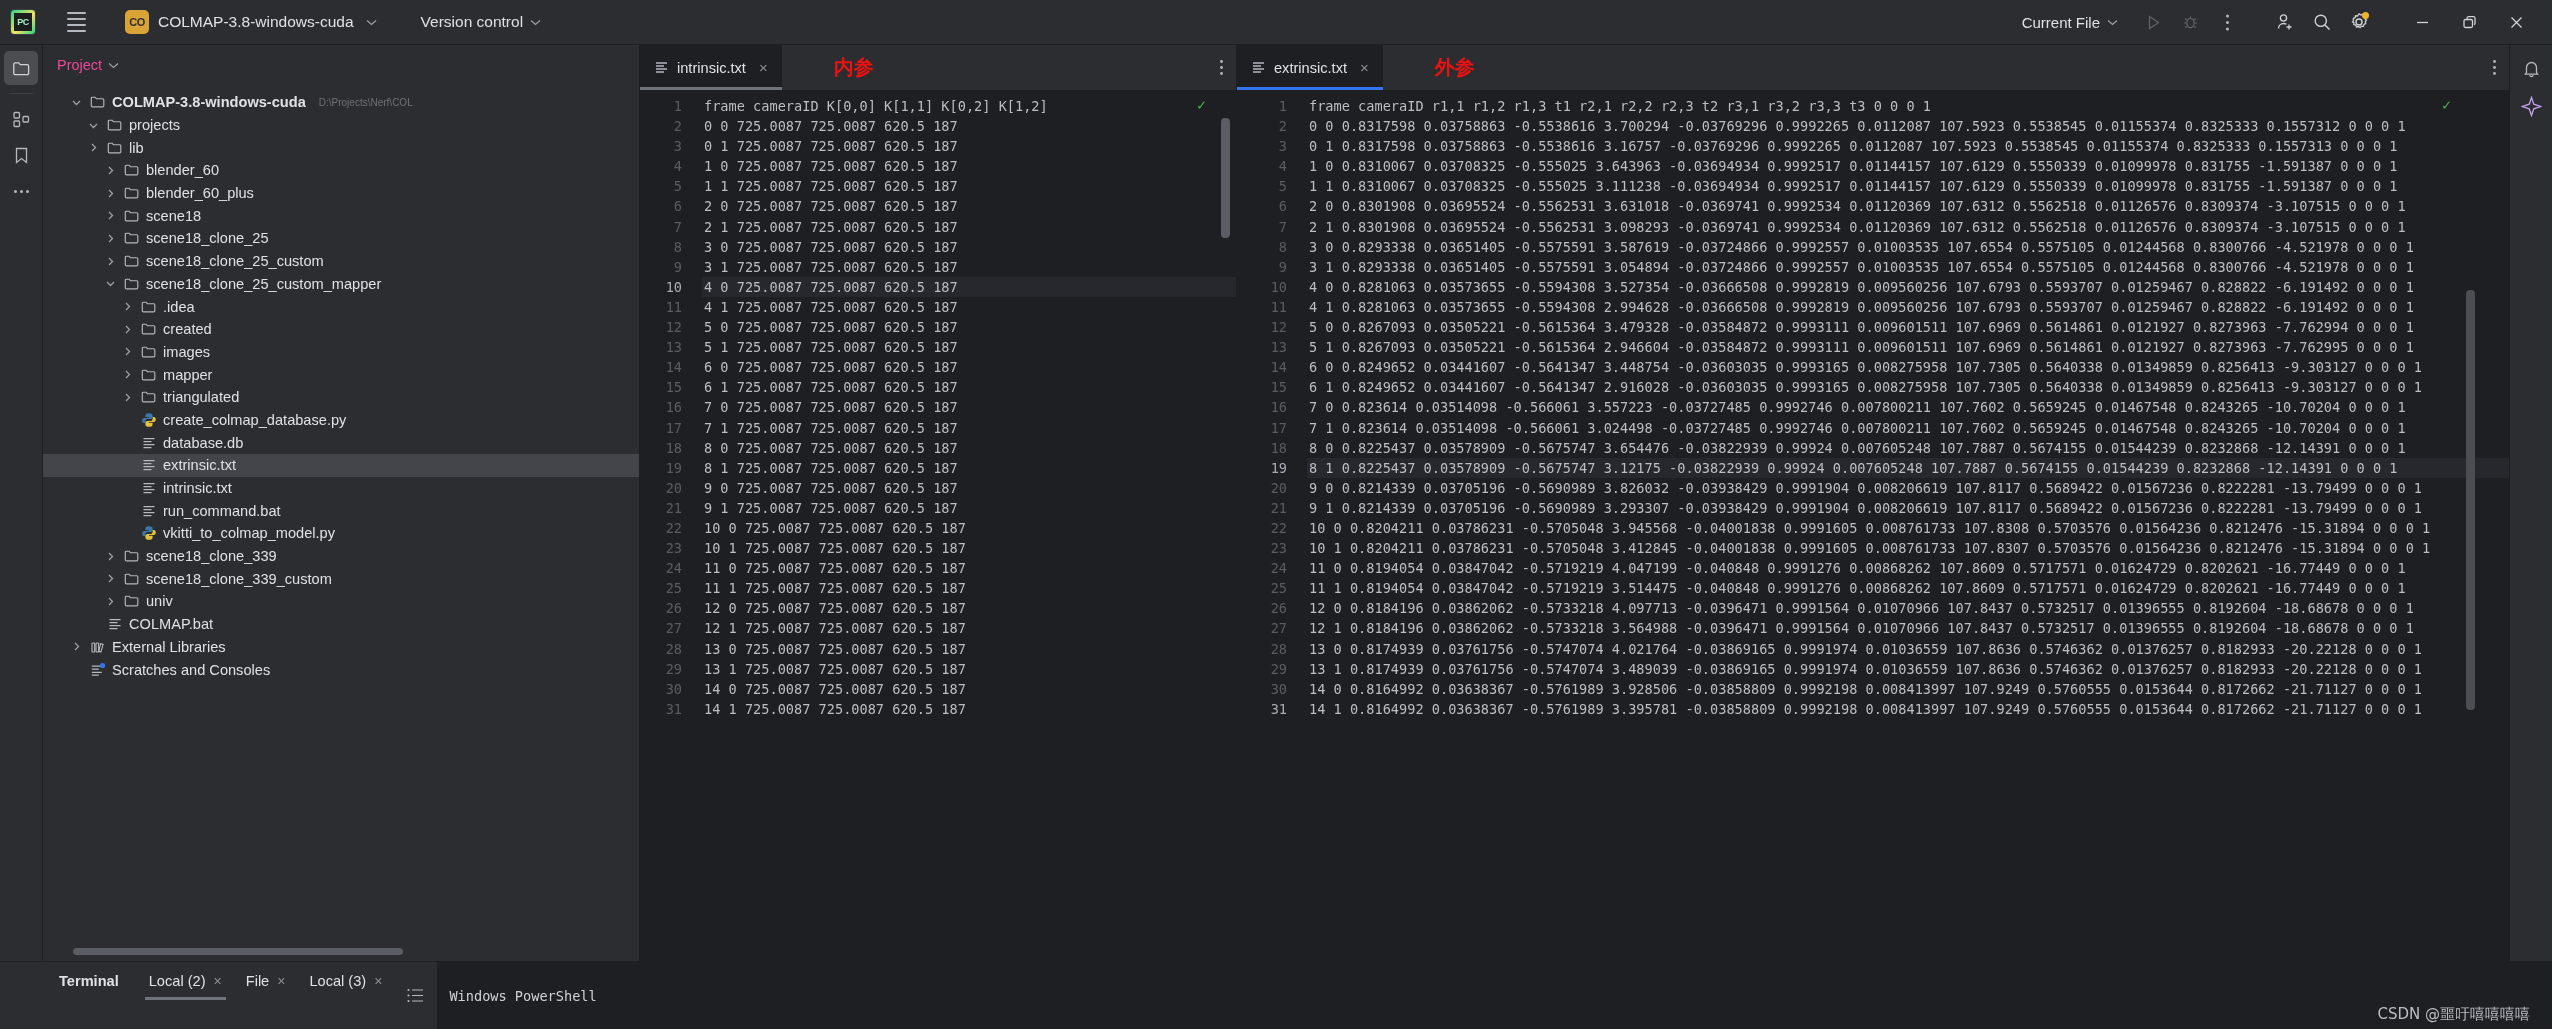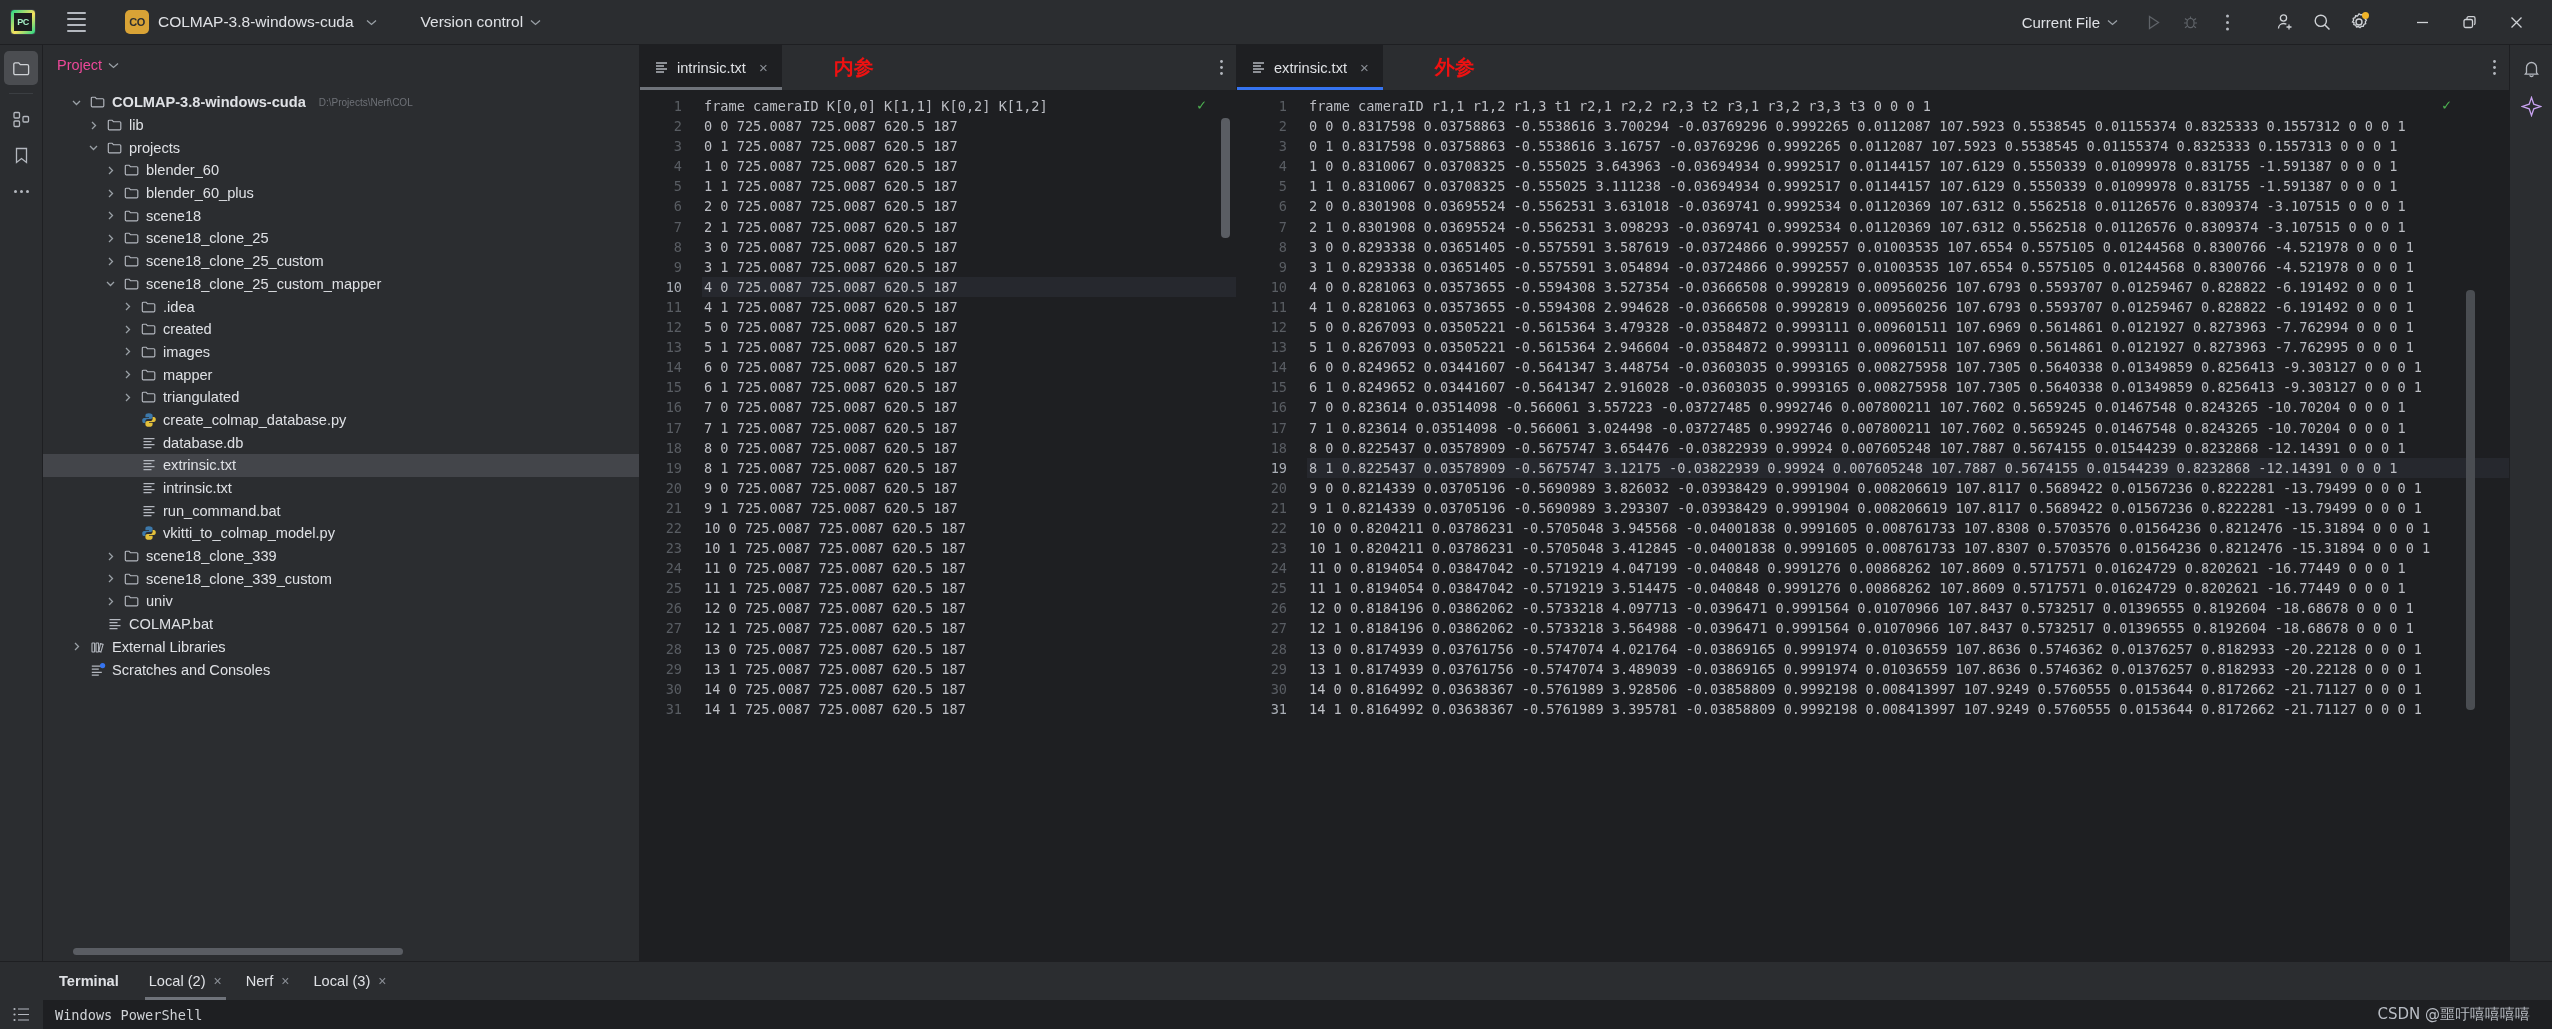--- a/index.html
+++ b/index.html
@@ -147,21 +147,21 @@
   }
   .vscroll2 { position: absolute; right: 34px; top: 200px; width: 9px; height: 420px; background: #4a4d52; border-radius: 4px; }
 
   .right-rail {
     width: 43px; flex: 0 0 43px; background: #2b2d30;
     display: flex; flex-direction: column; align-items: center; padding-top: 6px; gap: 4px;
     border-left: 1px solid #1e1f22;
   }
 
   
-  .bottom { flex: 0 0 68px; height: 68px; background: #2b2d30; display: flex; flex-direction: column; border-top: 1px solid #1e1f22; }
+  .bottom { flex: 0 0 68px; height: 68px; background: #2b2d30; display: flex; border-top: 1px solid #1e1f22; }
   .term-tabs { height: 38px; display: flex; align-items: center; padding-left: 43px; gap: 2px; }
   .term-title { font-size: 14.6px; font-weight: bold; color: #dfe1e5; padding: 0 16px; }
   .tt { display: flex; align-items: center; gap: 8px; padding: 0 12px; height: 38px; font-size: 14.6px; color: #dfe1e5; cursor: pointer; position: relative; }
   .tt.active::after { content: ''; position: absolute; left: 8px; right: 8px; bottom: 0; height: 3px; background: #6f737a; }
   .tt .x { color: #8b8f96; font-size: 14px; }
   .term-body { flex: 1; display: flex; align-items: center; background: #1e1f22; position: relative; }
   .term-rail { width: 43px; flex: 0 0 43px; display: flex; align-items: center; justify-content: center; background: #2b2d30; height: 100%; }
   .term-text { font-family: "DejaVu Sans Mono", monospace; font-size: 13.6px; color: #cfd2d6; padding-left: 12px; }
   .watermark { position: absolute; right: 22px; bottom: 5px; font-size: 15px; color: #b9bdc4; font-family: "DejaVu Sans", sans-serif; }
 </style>
@@ -312,42 +312,42 @@
               <svg width="16" height="16" viewBox="0 0 16 16">
                 <path d="M1.3 4.3a1.1 1.1 0 011.1-1.1h2.7l1.3 1.5h6.3a1.1 1.1 0 011.1 1.1v6a1.1 1.1 0 01-1.1 1.1H2.4a1.1 1.1 0 01-1.1-1.1z" stroke="#b4b8bf" stroke-width="1.15" fill="none"></path>
               </svg>
             </span>
             <span class="tlabel bold">COLMAP-3.8-windows-cuda</span>
             <span class="tpath">D:\Projects\Nerf\COL</span>
           </div>
           <div class="trow" style="padding-left: 43px;">
             <span class="twist">
               <svg width="11" height="11" viewBox="0 0 11 11">
+                <path d="M2 4L5.5 7.5L9 4" stroke="#9aa0a6" stroke-width="1.3" fill="none"></path>
+              </svg>
+            </span>
+            <span class="ticon-sm">
+              <svg width="16" height="16" viewBox="0 0 16 16">
+                <path d="M1.3 4.3a1.1 1.1 0 011.1-1.1h2.7l1.3 1.5h6.3a1.1 1.1 0 011.1 1.1v6a1.1 1.1 0 01-1.1 1.1H2.4a1.1 1.1 0 01-1.1-1.1z" stroke="#b4b8bf" stroke-width="1.15" fill="none"></path>
+              </svg>
+            </span>
+            <span class="tlabel">projects</span>
+          </div>
+          <div class="trow" style="padding-left: 43px;">
+            <span class="twist">
+              <svg width="11" height="11" viewBox="0 0 11 11">
                 <path d="M4 2L7.5 5.5L4 9" stroke="#9aa0a6" stroke-width="1.3" fill="none"></path>
               </svg>
             </span>
             <span class="ticon-sm">
               <svg width="16" height="16" viewBox="0 0 16 16">
                 <path d="M1.3 4.3a1.1 1.1 0 011.1-1.1h2.7l1.3 1.5h6.3a1.1 1.1 0 011.1 1.1v6a1.1 1.1 0 01-1.1 1.1H2.4a1.1 1.1 0 01-1.1-1.1z" stroke="#b4b8bf" stroke-width="1.15" fill="none"></path>
               </svg>
             </span>
             <span class="tlabel">lib</span>
-          </div>
-          <div class="trow" style="padding-left: 43px;">
-            <span class="twist">
-              <svg width="11" height="11" viewBox="0 0 11 11">
-                <path d="M2 4L5.5 7.5L9 4" stroke="#9aa0a6" stroke-width="1.3" fill="none"></path>
-              </svg>
-            </span>
-            <span class="ticon-sm">
-              <svg width="16" height="16" viewBox="0 0 16 16">
-                <path d="M1.3 4.3a1.1 1.1 0 011.1-1.1h2.7l1.3 1.5h6.3a1.1 1.1 0 011.1 1.1v6a1.1 1.1 0 01-1.1 1.1H2.4a1.1 1.1 0 01-1.1-1.1z" stroke="#b4b8bf" stroke-width="1.15" fill="none"></path>
-              </svg>
-            </span>
-            <span class="tlabel">projects</span>
           </div>
           <div class="trow" style="padding-left: 60px;">
             <span class="twist">
               <svg width="11" height="11" viewBox="0 0 11 11">
                 <path d="M4 2L7.5 5.5L4 9" stroke="#9aa0a6" stroke-width="1.3" fill="none"></path>
               </svg>
             </span>
             <span class="ticon-sm">
               <svg width="16" height="16" viewBox="0 0 16 16">
                 <path d="M1.3 4.3a1.1 1.1 0 011.1-1.1h2.7l1.3 1.5h6.3a1.1 1.1 0 011.1 1.1v6a1.1 1.1 0 01-1.1 1.1H2.4a1.1 1.1 0 01-1.1-1.1z" stroke="#b4b8bf" stroke-width="1.15" fill="none"></path>
@@ -758,21 +758,21 @@
 
   <div class="bottom">
     <div class="term-tabs">
       <div class="term-title">Terminal</div>
       <div id="term-tabs" style="display:flex">
           <div class="tt active">
             <span>Local (2)</span>
             <span class="x">×</span>
           </div>
           <div class="tt">
-            <span>Nerf</span>
+            <span>File</span>
             <span class="x">×</span>
           </div>
           <div class="tt">
             <span>Local (3)</span>
             <span class="x">×</span>
           </div>
         </div>
     </div>
     <div class="term-body">
       <div class="term-rail">

